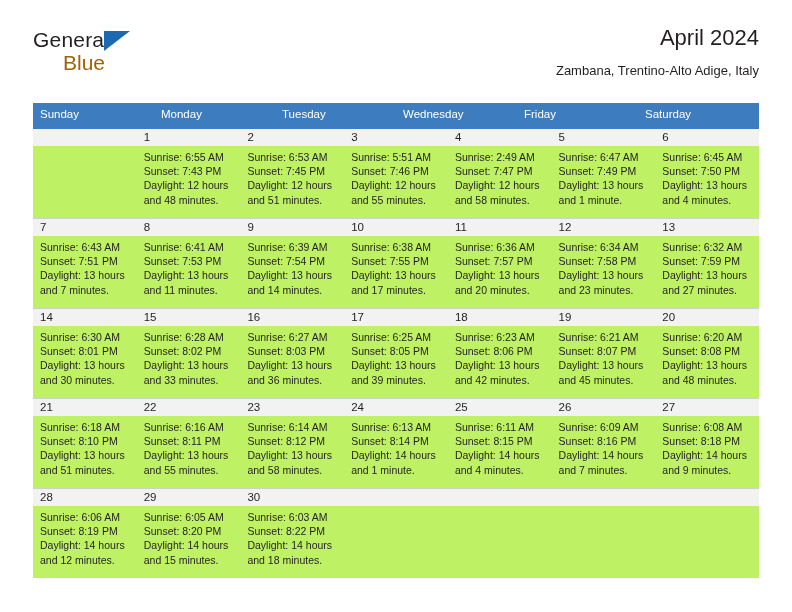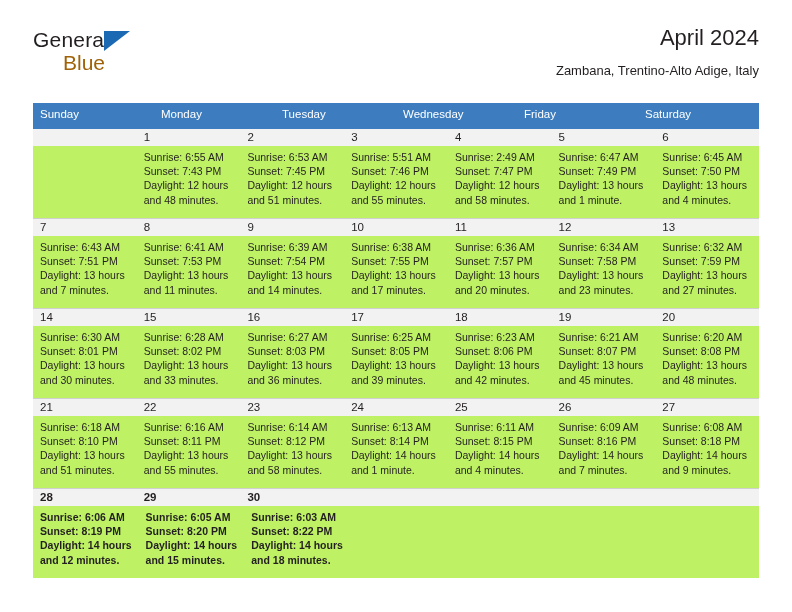--- a/index.html
+++ b/index.html
@@ -102,21 +102,21 @@
     line-height: 22px;
     padding-left: 7px;
     box-sizing: border-box;
     white-space: nowrap;
     overflow: hidden;
   }
 
   .week {
     border-bottom: 1px solid #cfcfcf;
   }
-  .week:last-child { border-bottom: none; font-weight: bold; }
+  .week:last-child { border-bottom: none; }
 
   .week-numbers {
     display: flex;
     background: #f2f2f2;
     height: 17px;
   }
   .week-numbers .ncell {
     flex: 1 1 0;
     font-size: 11.5px;
     line-height: 17px;

